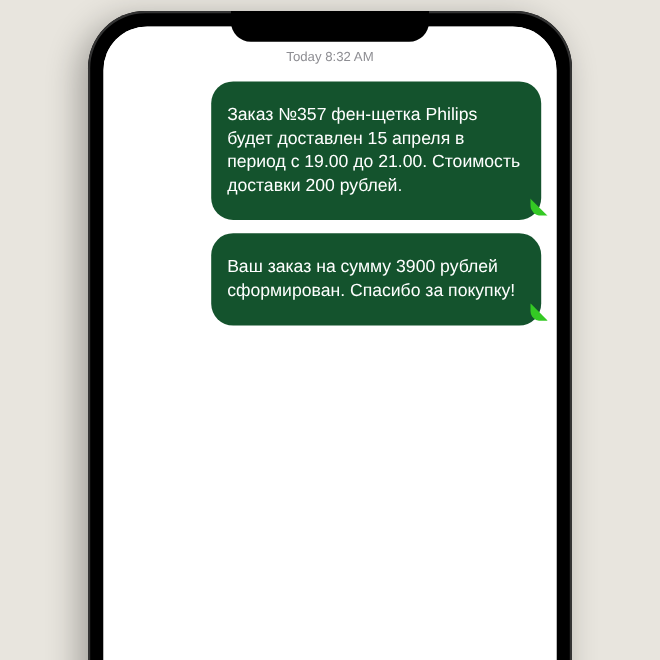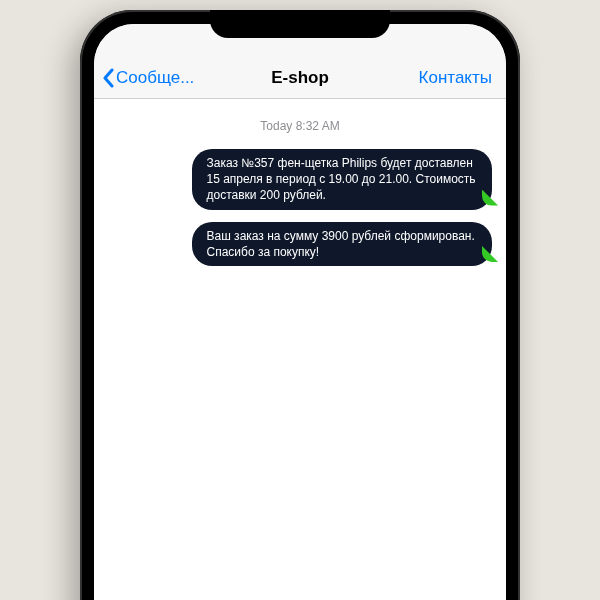--- a/index.html
+++ b/index.html
@@ -96,26 +96,26 @@
       font-size: 12px;
       color: #8e8e93;
       margin: 6px 0 16px;
     }
     .bubble-row {
       display: flex;
       justify-content: flex-end;
       margin-bottom: 12px;
     }
     .bubble {
-      background: #0f172a;
+      background: #14532d;
       color: #fff;
-      padding: 6px 14px;
+      padding: 20px 14px;
       border-radius: 20px;
       max-width: 78%;
-      font-size: 12px;
+      font-size: 16px;
       line-height: 1.35;
       position: relative;
       font-weight: 500;
     }
     .bubble::after {
       content: "";
       position: absolute;
       right: -6px;
       bottom: 4px;
       width: 16px;
@@ -124,30 +124,20 @@
       clip-path: polygon(0 0, 100% 100%, 0 100%);
       border-bottom-left-radius: 10px;
     }
   </style>
 </head>
 <body>
 
 <div class="phone">
   <div class="notch"></div>
   <div class="screen">
-    <div class="header">
-      <div class="back-group">
-        <svg class="chevron" viewBox="0 0 12 20" fill="none" stroke="#007aff" stroke-width="3" stroke-linecap="round" stroke-linejoin="round">
-          <polyline points="10,2 3,10 10,18"></polyline>
-        </svg>
-        <span class="back-label">Сообще...</span>
-      </div>
-      <div class="title">E-shop</div>
-      <div class="contacts">Контакты</div>
-    </div>
     <div class="messages-area">
       <div class="timestamp">Today 8:32 AM</div>
       <div class="bubble-row">
         <div class="bubble">Заказ №357 фен-щетка Philips будет доставлен 15 апреля в период с 19.00 до 21.00. Стоимость доставки 200 рублей.</div>
       </div>
       <div class="bubble-row">
         <div class="bubble">Ваш заказ на сумму 3900 рублей сформирован. Спасибо за покупку!</div>
       </div>
     </div>
   </div>

